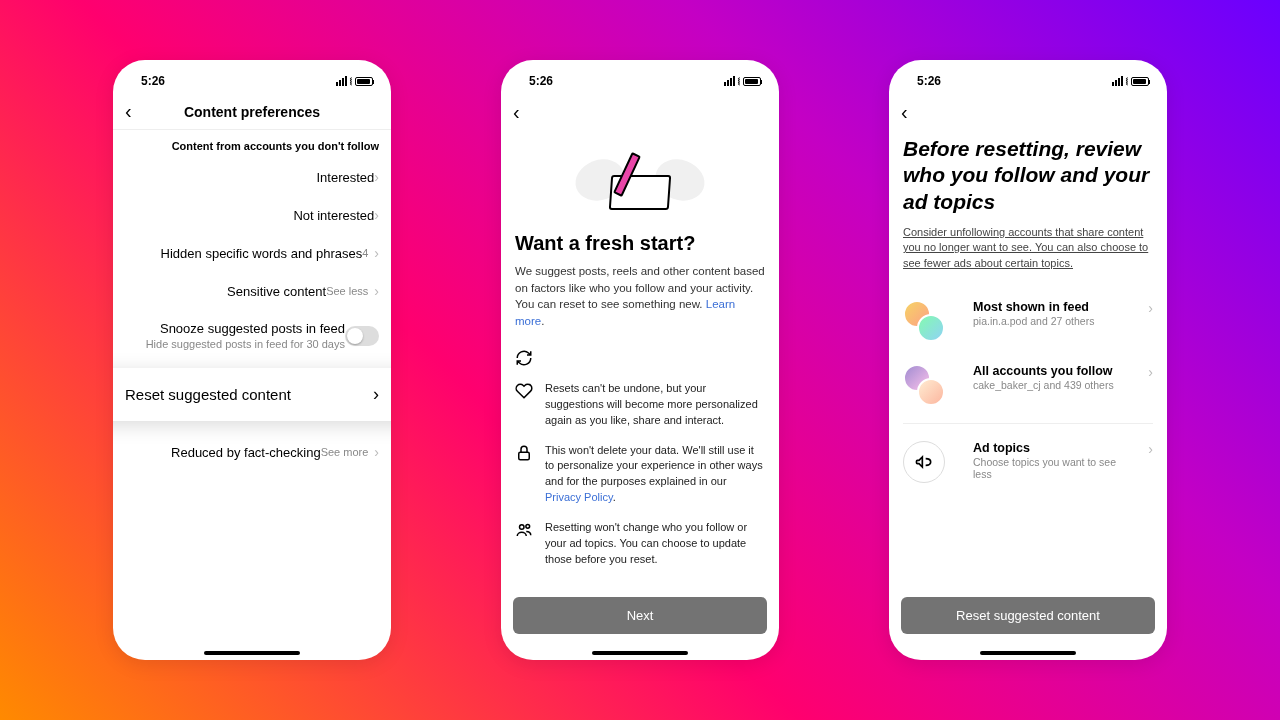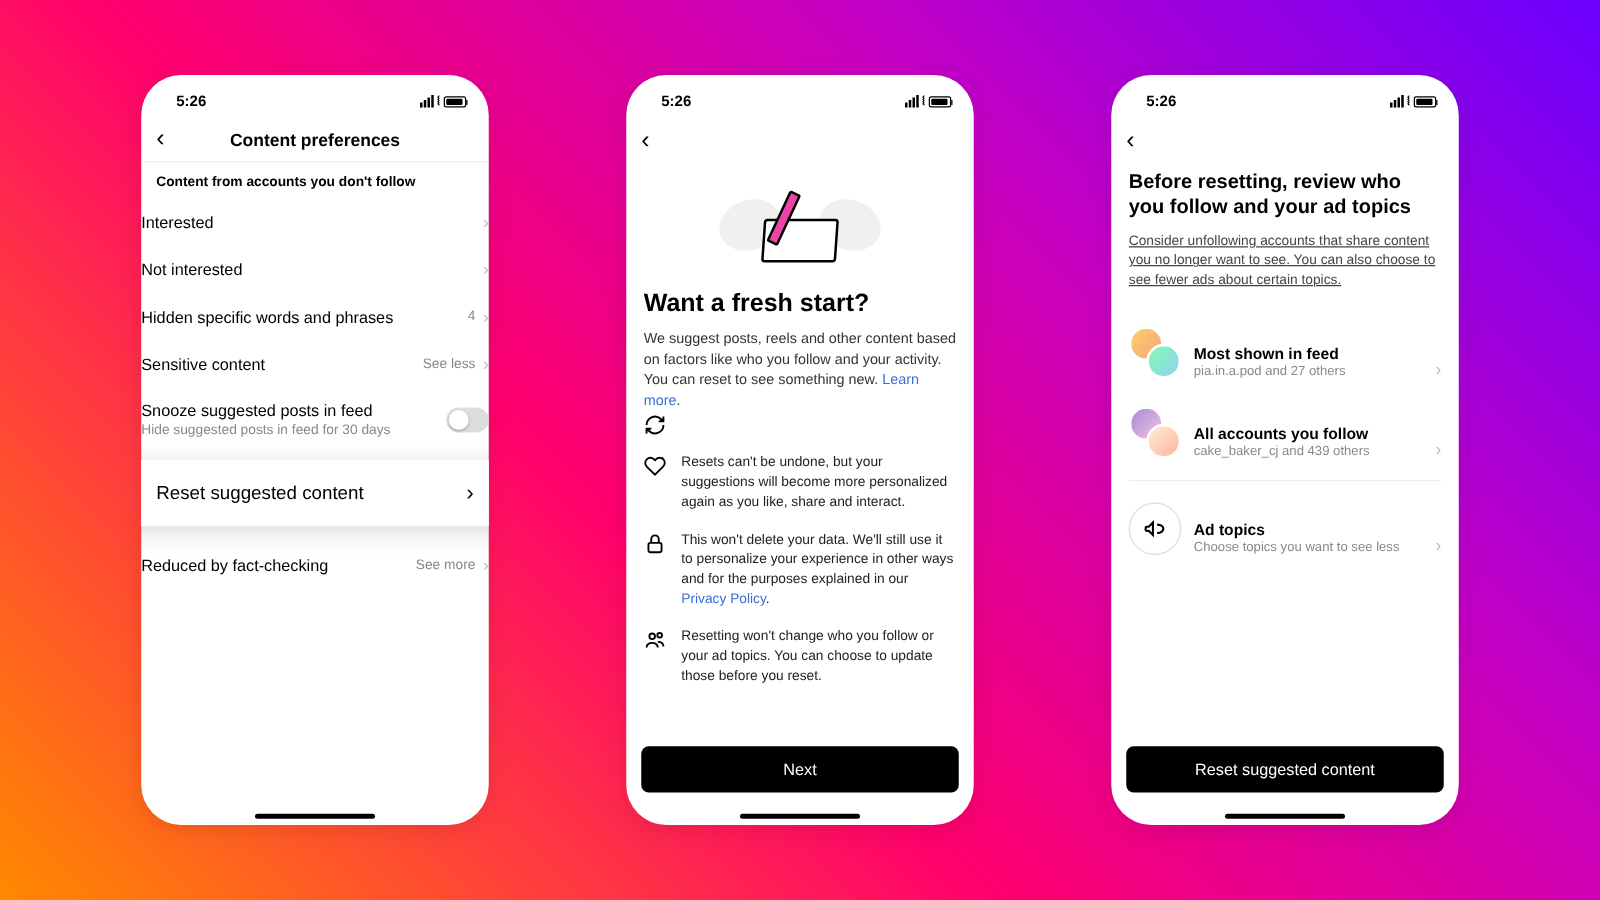--- a/index.html
+++ b/index.html
@@ -52,21 +52,21 @@
     border-bottom: 1px solid #eee;
   }
   .back-btn { position:absolute; left:8px; font-size: 20px; padding: 4px; cursor: pointer; }
   .nav-title { flex:1; text-align:center; font-size:14px; font-weight:600; }
   .nav-bar.no-border { border-bottom: none; }
   .content { flex:1; overflow:hidden; position: relative; }
   .section-header { font-size:11px; font-weight:600; color:#000; padding: 10px 12px 6px; }
   .row {
     display: flex;
     align-items: center;
-    padding: 11px 0;
+    padding: 11px 12px;
     font-size: 13px;
     color: #000;
     position: relative;
   }
   .row-main { flex: 1; }
   .row-sub { font-size: 11px; color: #888; margin-top:2px; }
   .row-meta { font-size: 11px; color: #888; margin-right: 6px; }
   .chevron { color: #bbb; font-size: 14px; }
   .toggle {
     width: 34px; height: 20px; border-radius: 10px; background: #ddd; position: relative;
@@ -98,42 +98,42 @@
     width: 120px; height: 80px;
     margin: 10px auto 12px;
     position: relative;
   }
   .illus-wing { position:absolute; width:50px; height:40px; border-radius:50%; background:#f0f0f0; }
   .illus-wing.l { left:-5px; top:20px; transform:rotate(-20deg);}
   .illus-wing.r { right:-5px; top:20px; transform:rotate(20deg);}
   .illus-book { position:absolute; left:30px; top:35px; width:60px; height:35px; background:#fff; border:2px solid #000; border-radius:3px; transform:skewX(-4deg);}
   .illus-pencil { position:absolute; left:42px; top:12px; width:10px; height:45px; background:#e946a8; border-radius:2px; transform:rotate(25deg); border:2px solid #000;}
   .s2-title { font-size: 20px; font-weight: 700; margin-bottom: 8px; }
-  .s2-desc { font-size: 11.5px; line-height: 1.45; color: #333; }
+  .s2-desc { font-size: 11.5px; line-height: 1.45; color: #333; margin-bottom: 18px; }
   .s2-desc a { color: #3b6fd6; text-decoration: none; }
   .feature-row { display: flex; gap: 10px; margin-bottom: 14px; }
   .feature-icon { width: 20px; flex-shrink: 0; display:flex; align-items:flex-start; padding-top:1px;}
   .feature-text { font-size: 11px; line-height: 1.45; color: #222; }
   .primary-btn {
     position:absolute; bottom:26px; left:12px; right:12px;
-    background: #000000; color: #fff;
+    background: #737373; color: #fff;
     text-align: center;
     padding: 11px;
     border-radius: 6px;
     font-size: 13px;
     font-weight: 500;
     cursor: pointer;
     margin-top: 36px;
   }
 
   
   .s3-pad { padding: 0 14px; }
-  .s3-title { font-size: 16px; font-weight: 700; line-height: 1.25; margin: 6px 0 10px; }
+  .s3-title { font-size: 21px; font-weight: 700; line-height: 1.25; margin: 6px 0 10px; font-style: italic; }
   .s3-desc { font-size: 11px; line-height: 1.4; color: #444; margin-bottom: 18px; text-decoration: underline; }
-  .s3-row { display:flex; align-items:flex-end; padding: 11px 0; gap:10px; }
+  .s3-row { display:flex; align-items:flex-start; padding: 11px 0; gap:28px; }
   .s3-divider { border-top: 1px solid #eee; margin: 6px 0; }
   .avatar-stack { width: 42px; height: 42px; position: relative; flex-shrink:0; }
   .avatar-stack .av { position:absolute; width:28px; height:28px; border-radius:50%; border:2px solid #fff; }
   .av1 { background: linear-gradient(135deg,#f6d365,#fda085); top:0; left:0; }
   .av2 { background: linear-gradient(135deg,#84fab0,#8fd3f4); bottom:0; right:0; }
   .av3 { background: linear-gradient(135deg,#a18cd1,#fbc2eb); top:0; left:0; }
   .av4 { background: linear-gradient(135deg,#ffecd2,#fcb69f); bottom:0; right:0; }
   .icon-circle { width:42px; height:42px; border-radius:50%; border:1px solid #ddd; display:flex; align-items:center; justify-content:center; flex-shrink:0; }
   .s3-row-title { font-size: 12.5px; font-weight: 600; }
   .s3-row-sub { font-size: 10.5px; color: #888; margin-top:1px; }
@@ -155,21 +155,21 @@
       <span class="wifi">⧙</span>
       <div class="battery">
           <div class="battery-fill"></div>
         </div>
     </div>
   </div>
   <div class="nav-bar">
     <span class="back-btn">‹</span>
     <span class="nav-title">Content preferences</span>
   </div>
-  <div class="content" style="overflow:visible;">
+  <div class="content" style="overflow:visible;text-align:right;">
     <div class="section-header">Content from accounts you don't follow</div>
     <div class="row">
       <div class="row-main">Interested</div>
       <span class="chevron">›</span>
     </div>
     <div class="row">
       <div class="row-main">Not interested</div>
       <span class="chevron">›</span>
     </div>
     <div class="row">

